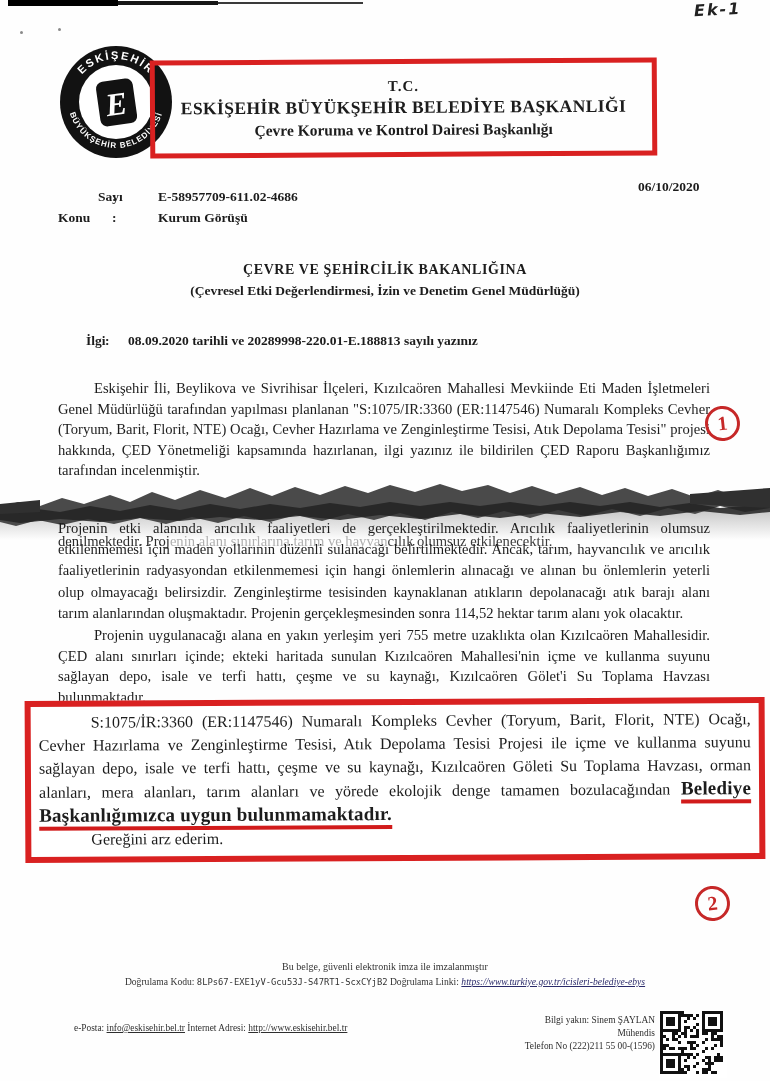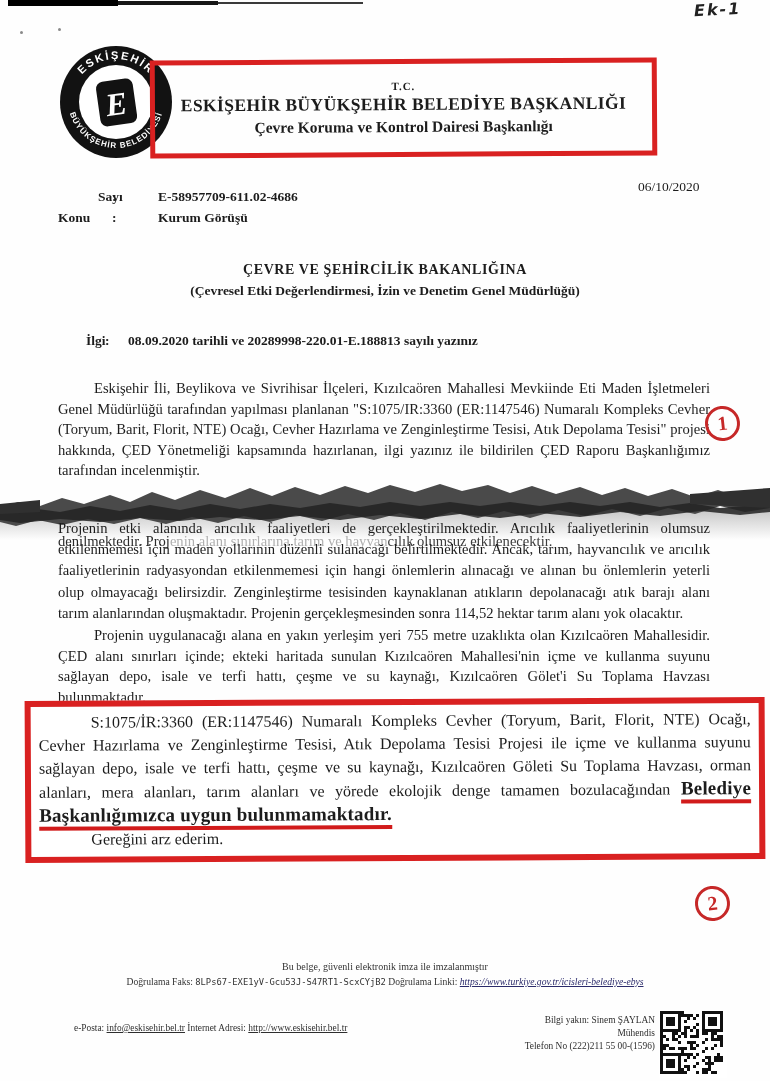--- a/index.html
+++ b/index.html
@@ -22,25 +22,25 @@
   }
   
   .logo{left:56px;top:42px;width:120px;height:120px;}
   
   .hdr-box{
     left:150px;top:59px;width:497px;height:88px;
     border:5px solid #d92121;transform:rotate(-0.35deg);
     display:flex;flex-direction:column;align-items:center;justify-content:center;
     background:rgba(255,255,255,0.0);
   }
-  .hdr-tc{font-size:11px;font-weight:bold;letter-spacing:1px;}
+  .hdr-tc{font-size:15px;font-weight:bold;letter-spacing:1px;}
   .hdr-org{font-size:17.5px;font-weight:bold;letter-spacing:.4px;margin-top:2px;}
   .hdr-dept{font-size:15.5px;font-weight:bold;margin-top:3px;}
   
-  .date{left:638px;top:179px;font-size:13.5px;font-weight:400;}
+  .date{left:638px;top:179px;font-size:13.5px;font-weight:700;}
   .meta-label{font-size:13.5px;font-weight:600;}
   .meta-colon{font-size:13.5px;font-weight:600;}
   .meta-value{font-size:13.5px;font-weight:600;}
   .addr1{left:0;top:262px;width:100%;text-align:center;font-size:14px;font-weight:bold;letter-spacing:.6px;}
   .addr2{left:0;top:283px;width:100%;text-align:center;font-size:13.5px;font-weight:600;}
   .ilgi-value{font-size:13.5px;font-weight:600;}
   
   .para{
     left:58px;width:652px;font-size:14.6px;line-height:20.6px;
     text-align:justify;font-weight:500;
@@ -178,21 +178,21 @@
     <div class="dec-text"><span class="dec-lead-indent"></span><span>S:1075/İR:3360 (ER:1147546) Numaralı Kompleks Cevher (Toryum, Barit, Florit, NTE) Ocağı, Cevher Hazırlama ve Zenginleştirme Tesisi, Atık Depolama Tesisi Projesi ile içme ve kullanma suyunu sağlayan depo, isale ve terfi hattı, çeşme ve su kaynağı, Kızılcaören Göleti Su Toplama Havzası, orman alanları, mera alanları, tarım alanları ve yörede ekolojik denge tamamen bozulacağından </span><span class="dec-emph">Belediye Başkanlığımızca uygun bulunmamaktadır.</span></div>
     <div class="dec-closing"><span class="dec-lead-indent"></span><span>Gereğini arz ederim.</span></div>
   </div>
 
   <div class="abs marker m2">
     <span>2</span>
   </div>
 
   <div class="abs esign1">Bu belge, güvenli elektronik imza ile imzalanmıştır</div>
   <div class="abs esign2">
-    <span>Doğrulama Faks:</span>
+    <span>Doğrulama Kodu:</span>
     <span class="esign-code">8LPs67-EXE1yV-Gcu53J-S47RT1-ScxCYjB2</span>
     <span>Doğrulama Linki:</span>
     <span class="esign-link">https://www.turkiye.gov.tr/icisleri-belediye-ebys</span>
   </div>
 
   <div class="abs contact">
     <div>
       <span>e-Posta:</span>
       <span class="u">info@eskisehir.bel.tr</span>
       <span>İnternet Adresi:</span>

